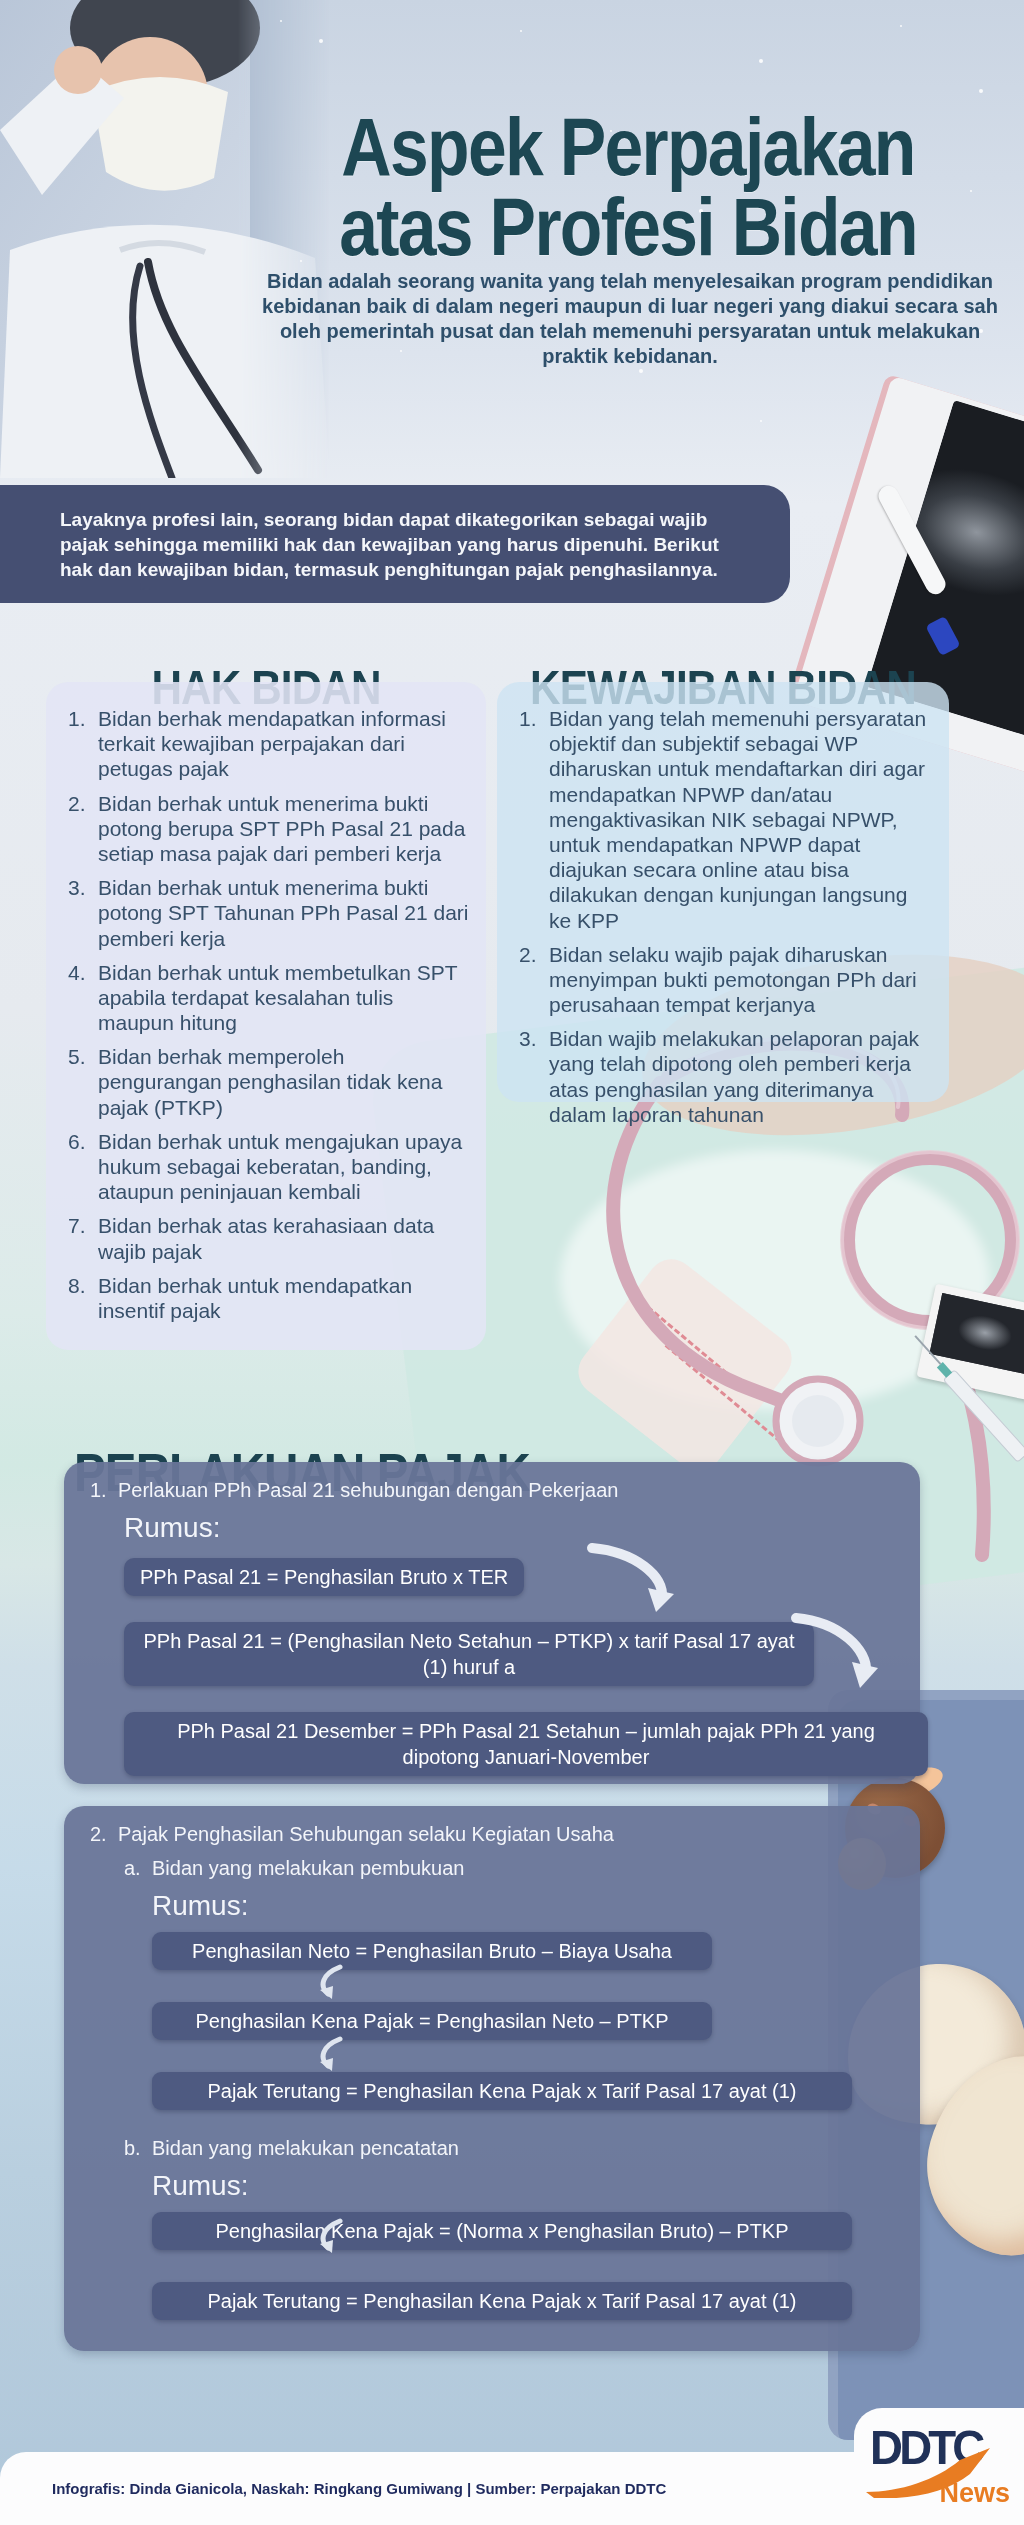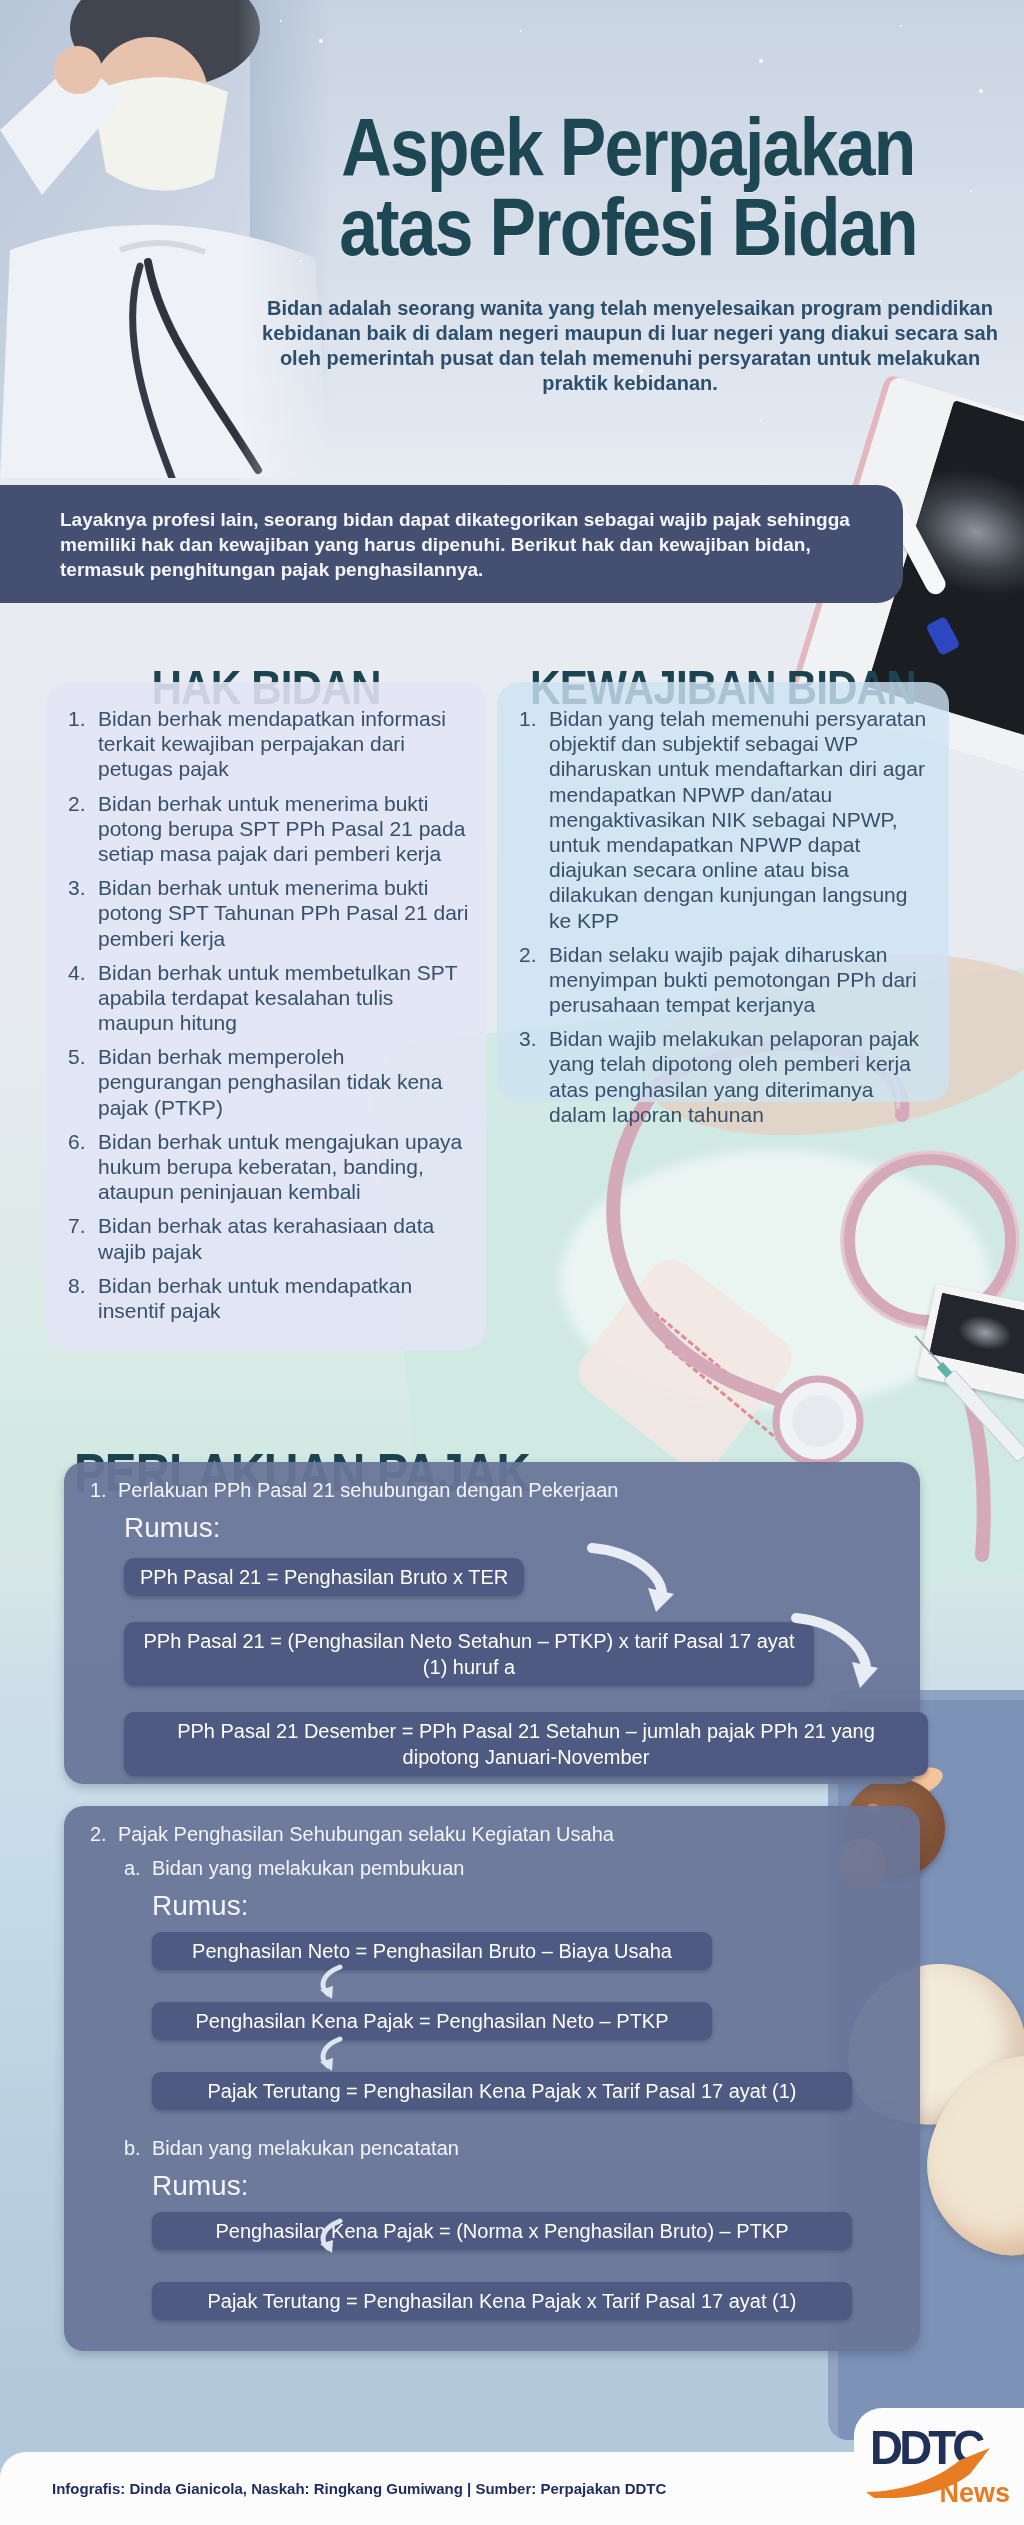--- a/index.html
+++ b/index.html
@@ -66,23 +66,23 @@
     border-radius:50% 50% 46% 54% / 55% 50% 50% 45%;transform:rotate(16deg);
     box-shadow:inset -16px -10px 24px rgba(205,150,110,.5),0 4px 8px rgba(0,0,0,.12);}
 
   
   .steth{left:590px;top:1035px;width:440px;height:560px;}
 
   
   .title{left:248px;top:52px;width:760px;text-align:center;color:#1d4753;font-weight:bold;
     font-size:82px;line-height:.98;letter-spacing:-2px;transform:scaleX(.85);transform-origin:center top;
     text-shadow:0 1px 0 rgba(255,255,255,.35);}
-  .intro{left:252px;top:276px;width:756px;text-align:center;color:#2e4f6b;font-weight:bold;
+  .intro{left:252px;top:249px;width:756px;text-align:center;color:#2e4f6b;font-weight:bold;
     font-size:20px;line-height:1.25;}
-  .banner{left:0;top:485px;width:903px;height:118px;background:#454f72;border-radius:0 26px 26px 0;
+  .banner{left:0;top:485px;width:790px;height:118px;background:#454f72;border-radius:0 26px 26px 0;
     box-sizing:border-box;padding:9px 40px 9px 60px;display:flex;align-items:center;justify-content:flex-end;}
   .banner p{margin:0;color:#f4f6fa;font-weight:bold;font-size:19px;line-height:25px;}
   .col-heading{color:#1c4350;font-weight:bold;font-size:48px;letter-spacing:-1px;
     transform:scaleX(.88);transform-origin:center;white-space:nowrap;text-align:center;}
   .hak-heading{left:46px;top:620px;width:440px;}
   .kewajiban-heading{left:497px;top:620px;width:452px;}
 
   .list-panel{box-sizing:border-box;border-radius:22px;padding:24px 14px 16px 20px;}
   .hak-panel{left:46px;top:682px;width:440px;height:668px;background:rgba(226,229,245,.88);}
   .kewajiban-panel{left:497px;top:682px;width:452px;height:420px;background:rgba(205,228,243,.8);}
@@ -201,21 +201,21 @@
   <h2 class="abs col-heading hak-heading">HAK BIDAN</h2>
   <h2 class="abs col-heading kewajiban-heading">KEWAJIBAN BIDAN</h2>
 
   <div class="abs list-panel hak-panel">
     <ol class="num">
       <li>Bidan berhak mendapatkan informasi terkait kewajiban perpajakan dari petugas pajak</li>
       <li>Bidan berhak untuk menerima bukti potong berupa SPT PPh Pasal 21 pada setiap masa pajak dari pemberi kerja</li>
       <li>Bidan berhak untuk menerima bukti potong SPT Tahunan PPh Pasal 21 dari pemberi kerja</li>
       <li>Bidan berhak untuk membetulkan SPT apabila terdapat kesalahan tulis maupun hitung</li>
       <li>Bidan berhak memperoleh pengurangan penghasilan tidak kena pajak (PTKP)</li>
-      <li>Bidan berhak untuk mengajukan upaya hukum berupa keberatan, banding, ataupun peninjauan kembali</li>
+      <li>Bidan berhak untuk mengajukan upaya hukum sebagai keberatan, banding, ataupun peninjauan kembali</li>
       <li>Bidan berhak atas kerahasiaan data wajib pajak</li>
       <li>Bidan berhak untuk mendapatkan insentif pajak</li>
     </ol>
   </div>
 
   <div class="abs list-panel kewajiban-panel">
     <ol class="num">
       <li>Bidan yang telah memenuhi persyaratan objektif dan subjektif sebagai WP diharuskan untuk mendaftarkan diri agar mendapatkan NPWP dan/atau mengaktivasikan NIK sebagai NPWP, untuk mendapatkan NPWP dapat diajukan secara online atau bisa dilakukan dengan kunjungan langsung ke KPP</li>
       <li>Bidan selaku wajib pajak diharuskan menyimpan bukti pemotongan PPh dari perusahaan tempat kerjanya</li>
       <li>Bidan wajib melakukan pelaporan pajak yang telah dipotong oleh pemberi kerja atas penghasilan yang diterimanya dalam laporan tahunan</li>

